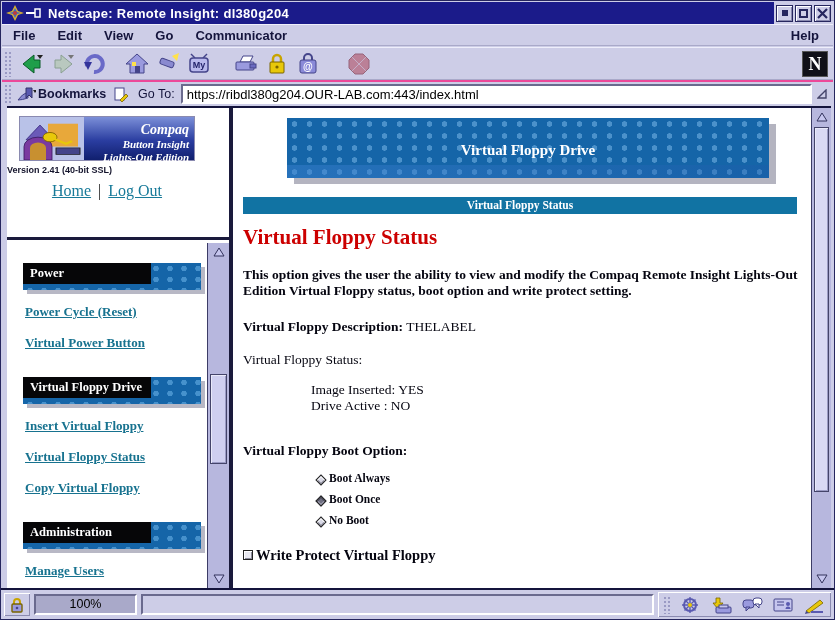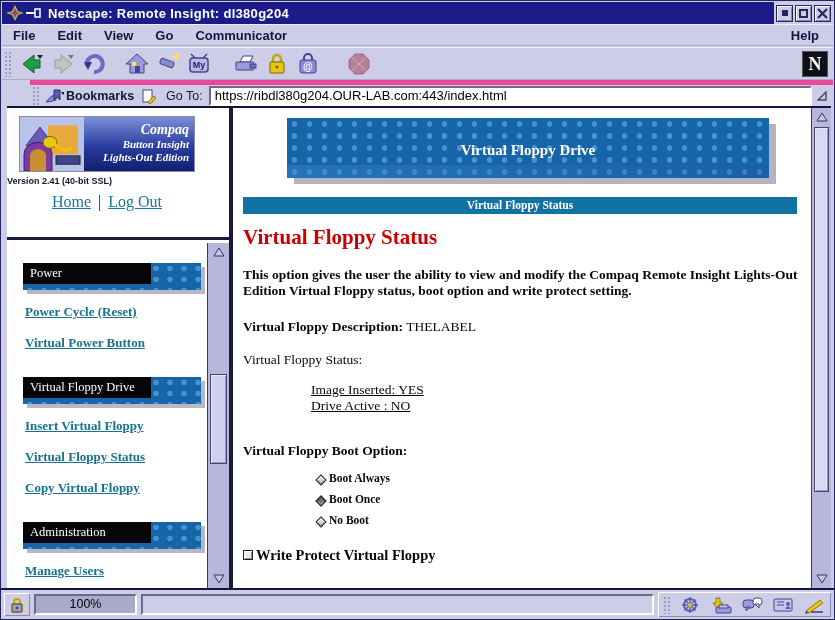--- a/index.html
+++ b/index.html
@@ -40,22 +40,22 @@
   .grip { width:8px; height:26px; margin:0 4px 0 2px;
     background-image:radial-gradient(#9a9ac4 1px, transparent 1.2px); background-size:4px 4px; }
   .tb-btn { width:31px; height:29px; display:flex; align-items:center; justify-content:center; }
   .gap-s { margin-right:12px; } .gap-m { margin-right:16px; } .gap-l { margin-right:20px; }
   .n-logo { position:absolute; right:5px; top:3px; width:26px; height:26px; background:#101018;
     border:1px solid #555; color:#fff; font-family:"Liberation Serif", serif; font-weight:bold;
     font-size:18px; display:flex; align-items:center; justify-content:center; }
   
   .locationbar {
     position:absolute; top:79px; left:1px; right:1px; height:26px;
-    background:#cdcde7; border-top:5px solid #ec4899;
-    display:flex; align-items:center; font-size:12.5px; color:#14143c;margin-left:28px;
+    background:#cdcde7; border-top:2px solid #ec4899;
+    display:flex; align-items:center; font-size:12.5px; color:#14143c;
   }
   .locationbar .grip { height:20px; }
   .bm-label { font-weight:bold; margin:0 6px 0 2px; }
   .goto-label { margin:0 6px 0 10px; }
   .url-input { flex:1; height:20px; border:2px solid; border-color:#6a6a8e #ffffff #ffffff #6a6a8e;
     background:#fff; font-family:"Liberation Sans", sans-serif; font-size:13px; padding:0 4px; color:#000; }
   .url-drop { width:15px; height:20px; margin:0 4px 0 2px; display:flex; align-items:center; justify-content:center; }
   
   .content {
     position:absolute; top:105px; left:6px; right:3px; bottom:31px;
@@ -65,41 +65,41 @@
     position:absolute; left:0; top:0; width:222px; height:132px;
     background:#fff; border-bottom:3px solid #1a1a3c; overflow:hidden;
   }
   .frame-left-bottom {
     position:absolute; left:0; top:135px; width:222px; bottom:0;
     background:#fff; overflow:hidden;
   }
   .v-divider { position:absolute; left:222px; top:0; bottom:0; width:4px; background:#1a1a3c; }
   .frame-main { position:absolute; left:226px; right:0; top:0; bottom:0; background:#fff; overflow:hidden; }
   
-  .logo-box { display:flex; width:176px; height:56px; margin:8px 0 0 12px;
+  .logo-box { display:flex; width:176px; height:45px; margin:8px 0 0 12px;
     border:1px solid #8a8ab0; }
   .logo-art { width:64px; height:100%; }
   .logo-text { flex:1; background:linear-gradient(180deg,#7b8fd8 0%, #2a3da0 55%, #101f6e 100%);
     color:#fff; font-family:"Liberation Serif", serif; font-style:italic; font-weight:bold;
     text-align:right; padding:5px 5px 0 0; line-height:1.15; }
   .logo-brand { font-size:14px; } .logo-line { font-size:11px; }
   .version-text { width:188px; text-align:left; font-size:9px; font-weight:bold; color:#14142c; margin-top:4px; }
   .home-row { margin-top:7px; text-align:center; width:200px;
     font-family:"Liberation Serif", serif; font-size:16px; }
   .home-row a { color:#177a99; }
   .home-sep { color:#222; margin:0 3px; }
   
   .nav-inner { padding:20px 30px 0 16px; }
   .nav-header { position:relative; width:178px; height:27px; margin-bottom:10px;
     background-color:#1565a8;
     background-image:radial-gradient(circle, rgba(120,190,240,.5) 2.5px, transparent 3px);
     background-size:14px 11px;
     box-shadow:4px 4px 0 rgba(125,125,150,.55); }
   .nav-header .hdr-black { position:absolute; left:0; top:0; width:128px; height:21px; background:#060608;
-    color:#fff; font-family:"Liberation Serif", serif; font-weight:normal; font-size:12.5px;
+    color:#fff; font-family:"Liberation Serif", serif; font-weight:bold; font-size:12.5px;
     display:flex; align-items:center; padding-left:7px; }
   .nav-links { margin:14px 0 26px 2px; }
   .nav-link { display:block; font-family:"Liberation Serif", serif; font-weight:bold; font-size:13px;
     color:#17728f; text-decoration:underline; margin-bottom:15px; }
   
   .scrollbar { position:absolute; top:0; bottom:0; width:22px; background:#b7b7de; border-left:1px solid #3c3c66; }
   .sb-left { right:0; } .sb-main { right:0; width:20px; }
   .sb-arrow { position:absolute; left:0; right:0; height:18px; display:flex; align-items:center; justify-content:center; }
   .sb-up { top:0; } .sb-down { bottom:0; }
   .sb-thumb { position:absolute; left:2px; right:2px; background:#cfcff0; border:1px solid #44446a;
@@ -119,21 +119,21 @@
     color:#fff; font-weight:bold; font-size:15px; text-align:center; padding-top:24px; }
   .banner-strip { position:absolute; left:0; right:0; bottom:0; height:13px;
     background:linear-gradient(90deg, rgba(60,130,210,.45), rgba(30,90,170,.35)); }
   .section-bar { margin:19px 0 0 2px; width:calc(100% - 8px); height:17px; background:#1173a3;
     color:#fff; font-weight:bold; font-size:11.5px; text-align:center; line-height:17px; }
   .doc-heading { margin:11px 0 0 2px; color:#cc0000; font-weight:bold; font-size:21px; }
   .doc-intro { margin:17px 0 12px 2px; font-weight:bold; font-size:13.5px; max-width:555px; line-height:1.22; }
   .desc-line { margin:19px 0 0 2px; font-size:13.5px; }
   .desc-line b { font-weight:bold; }
   .status-label { margin:17px 0 0 2px; font-size:13.5px; }
-  .status-lines { margin:14px 0 0 70px; font-size:13.5px; line-height:1.18;text-decoration:underline; }
+  .status-lines { margin:14px 0 0 70px; font-size:13.5px; line-height:1.18; }
   .boot-label { margin:29px 0 0 2px; font-weight:bold; font-size:13.5px; }
   .radio-list { margin:13px 0 0 76px; }
   .radio-row { display:flex; align-items:flex-end; margin-bottom:9px; }
   .radio-diamond { width:8px; height:8px; transform:rotate(45deg); background:#d9d9e6;
     border:1px solid #222; box-shadow:inset 1px 1px 0 #fff, inset -1px -1px 0 #8a8a9a; margin-right:4px; }
   .radio-diamond.sel { background:#6f6f82; box-shadow:inset 1px 1px 0 #4a4a58, inset -1px -1px 0 #a8a8ba; }
   .radio-label { font-weight:bold; font-size:11.5px; }
   .wp-row { display:flex; align-items:center; margin:21px 0 0 2px; }
   .checkbox { width:10px; height:10px; background:#e9e9f1; border:1px solid #222;
     box-shadow:inset 1px 1px 0 #fff, inset -1px -1px 0 #8a8a9a; margin-right:3px; }

